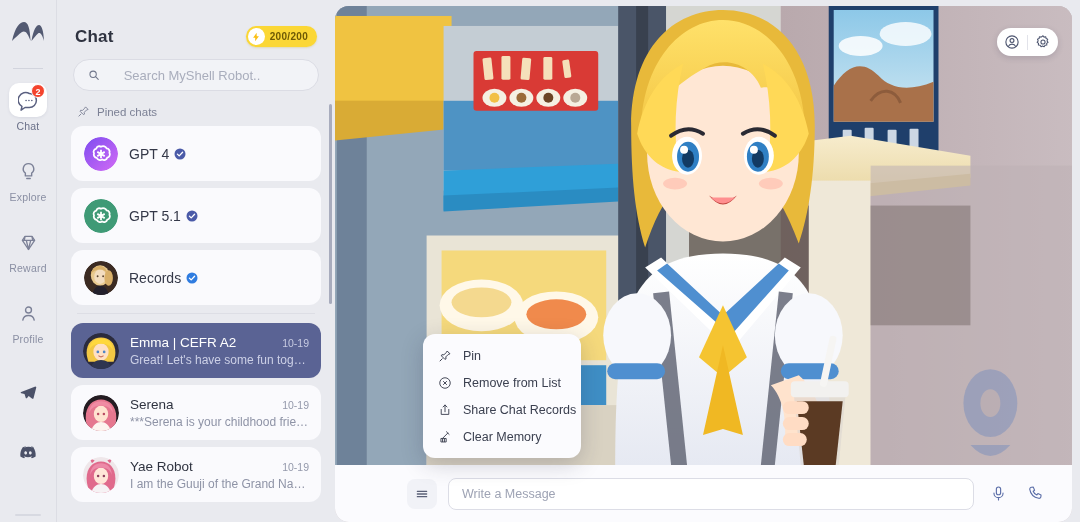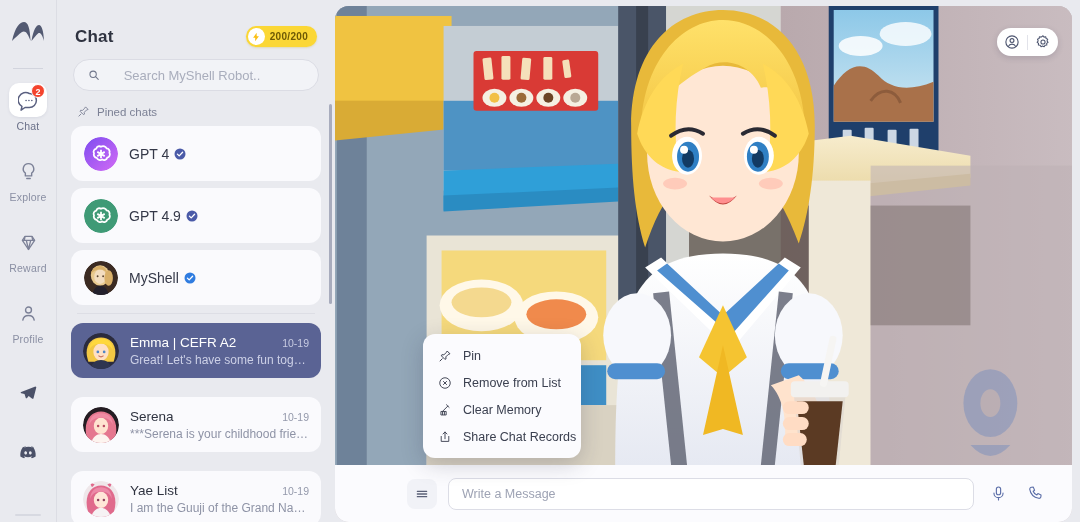--- a/index.html
+++ b/index.html
@@ -100,21 +100,21 @@
   }
   .pin-name { font-size: 14px; color: #343848; display: flex; align-items: center; gap: 5px; }
 
   .avatar { width: 34px; height: 34px; border-radius: 50%; flex: 0 0 34px; overflow: hidden; position: relative; }
 
   .sep { height: 1px; background: #dddee5; margin: 8px 6px 9px 6px; }
 
   .chat-card {
     background: #fafafd; border-radius: 12px;
     height: 55px; display: flex; align-items: center; gap: 11px;
-    padding: 0 12px; margin-bottom: 19px; cursor: pointer;
+    padding: 0 12px; margin-bottom: 7px; cursor: pointer;
   }
   .chat-card.selected { background: #5a6394; }
   .chat-av { width: 36px; height: 36px; border-radius: 50%; flex: 0 0 36px; overflow: hidden; }
   .chat-body { flex: 1; min-width: 0; }
   .chat-row1 { display: flex; align-items: baseline; justify-content: space-between; gap: 6px; }
   .chat-name { font-size: 13.5px; color: #2f3340; font-weight: 500; white-space: nowrap; overflow: hidden; text-overflow: ellipsis; }
   .chat-time { font-size: 10.5px; color: #9499ab; flex: 0 0 auto; }
   .chat-prev {
     font-size: 12px; color: #8e93a6; margin-top: 3px;
     white-space: nowrap; overflow: hidden; text-overflow: ellipsis;
@@ -329,21 +329,21 @@
         <div class="avatar">
           <svg width="34" height="34" viewBox="0 0 40 40">
             <circle cx="20" cy="20" r="20" fill="#3f9a76"></circle>
             <g fill="none" stroke="#fff" stroke-width="2.1" stroke-linejoin="round">
               <path d="M20 11.5c2.6-1.6 5.6-.3 6.6 2 2.6.2 4.3 2.8 3.3 5.2 1.6 2-.3 5.2-2.6 5.6-.7 2.5-3.7 3.6-5.9 2.2-2.3 1.5-5.4.3-6.4-2-2.6-.3-4.2-3-3.2-5.3-1.6-2.1.4-5.2 2.7-5.6.7-2.4 3.5-3.5 5.5-2.1z"></path>
               <path d="M20 15v10M15.6 17.5 24.4 22.5M24.4 17.5 15.6 22.5"></path>
             </g>
           </svg>
         </div>
         <div class="pin-name">
-          <span>GPT 4.9</span>
+          <span>GPT 5.1</span>
           <svg class="vbadge" viewBox="0 0 24 24">
             <circle cx="12" cy="12" r="11" fill="#4a5aa8"></circle>
             <path d="M6.8 12.3 10.4 15.8 17.2 8.6" fill="none" stroke="#fff" stroke-width="2.6" stroke-linecap="round" stroke-linejoin="round"></path>
           </svg>
         </div>
       </div>
 
       <div class="pin-card">
         <div class="avatar">
           <svg width="34" height="34" viewBox="0 0 40 40">
@@ -351,21 +351,21 @@
             <ellipse cx="19" cy="17" rx="11" ry="12" fill="#e8c98f"></ellipse>
             <ellipse cx="19" cy="18.5" rx="7" ry="8.5" fill="#f3ddc0"></ellipse>
             <path d="M8 16c1-8 8-11 12-10 5 1 7 5 7 9-1-3-4-5-8-5s-9 2-11 6z" fill="#d9b06a"></path>
             <ellipse cx="29" cy="20" rx="5" ry="9" fill="#d9b06a"></ellipse>
             <path d="M10 40c1-8 5-11 9-11s9 3 10 11z" fill="#23202c"></path>
             <circle cx="16" cy="18" r="1.1" fill="#5a4430"></circle>
               <circle cx="22.5" cy="18" r="1.1" fill="#5a4430"></circle>
           </svg>
         </div>
         <div class="pin-name">
-          <span>MyShell</span>
+          <span>Records</span>
           <svg class="vbadge" viewBox="0 0 24 24">
             <circle cx="12" cy="12" r="11" fill="#2f7ce0"></circle>
             <path d="M6.8 12.3 10.4 15.8 17.2 8.6" fill="none" stroke="#fff" stroke-width="2.6" stroke-linecap="round" stroke-linejoin="round"></path>
           </svg>
         </div>
       </div>
 
       <div class="sep"></div>
 
       <div class="chat-card selected">
@@ -419,21 +419,21 @@
             <path d="M10 7 7 1l6 3zM30 7l3-6-6 3z" fill="#e06a8c"></path>
             <ellipse cx="20" cy="21" rx="8" ry="9" fill="#ffe6d8"></ellipse>
             <path d="M8 20c0-9 6-13 12-13s12 4 12 13c-2-6-6-8-12-8S10 14 8 20z" fill="#ec8aa8"></path>
             <circle cx="16.8" cy="21" r="1.4" fill="#8e3f5e"></circle>
               <circle cx="23.2" cy="21" r="1.4" fill="#8e3f5e"></circle>
             <path d="M9 40c2-7 6-10 11-10s9 3 11 10z" fill="#f6f2f4"></path>
           </svg>
         </div>
         <div class="chat-body">
           <div class="chat-row1">
-            <span class="chat-name">Yae List</span>
+            <span class="chat-name">Yae Robot</span>
             <span class="chat-time">10-19</span>
           </div>
           <div class="chat-prev">I am the Guuji of the Grand Naruk...</div>
         </div>
       </div>
 
     </div>
     <div class="panel-scrollbar"></div>
   </div>
 
@@ -625,36 +625,36 @@
             <svg width="14" height="14" viewBox="0 0 24 24" fill="none" stroke="#3b4050" stroke-width="1.6">
               <circle cx="12" cy="12" r="9"></circle>
                 <path d="M9.3 9.3l5.4 5.4M14.7 9.3l-5.4 5.4" stroke-linecap="round"></path>
             </svg>
           </span>
           <span>Remove from List</span>
         </div>
         <div class="ctx-item">
           <span class="ctx-ic">
             <svg width="14" height="14" viewBox="0 0 24 24" fill="none" stroke="#3b4050" stroke-width="1.6">
+              <path d="M12 15V3.6M8.6 6.8 12 3.4l3.4 3.4" stroke-linecap="round" stroke-linejoin="round"></path>
+              <path d="M5.5 11v8.5h13V11" stroke-linecap="round" stroke-linejoin="round"></path>
+            </svg>
+          </span>
+          <span>Share Chat Records</span>
+        </div>
+        <div class="ctx-item">
+          <span class="ctx-ic">
+            <svg width="14" height="14" viewBox="0 0 24 24" fill="none" stroke="#3b4050" stroke-width="1.6">
               <path d="M14.5 3 19 7.5M16.8 5.3 8.5 13.6" stroke-linecap="round"></path>
               <path d="M5 14.5h9v6H5z" stroke-linejoin="round"></path>
               <path d="M7.8 14.5v6M11 14.5v6"></path>
             </svg>
           </span>
           <span>Clear Memory</span>
         </div>
-        <div class="ctx-item">
-          <span class="ctx-ic">
-            <svg width="14" height="14" viewBox="0 0 24 24" fill="none" stroke="#3b4050" stroke-width="1.6">
-              <path d="M12 15V3.6M8.6 6.8 12 3.4l3.4 3.4" stroke-linecap="round" stroke-linejoin="round"></path>
-              <path d="M5.5 11v8.5h13V11" stroke-linecap="round" stroke-linejoin="round"></path>
-            </svg>
-          </span>
-          <span>Share Chat Records</span>
-        </div>
       </div>
 
       <div class="composer">
         <div class="comp-menu">
           <svg width="16" height="16" viewBox="0 0 24 24" fill="none" stroke="#5b6178" stroke-width="1.9" stroke-linecap="round">
             <path d="M5 8h14M5 12h14M5 16h14"></path>
           </svg>
         </div>
         <div class="comp-field">
           <input class="comp-input" value="" placeholder="Write a Message" style="">

